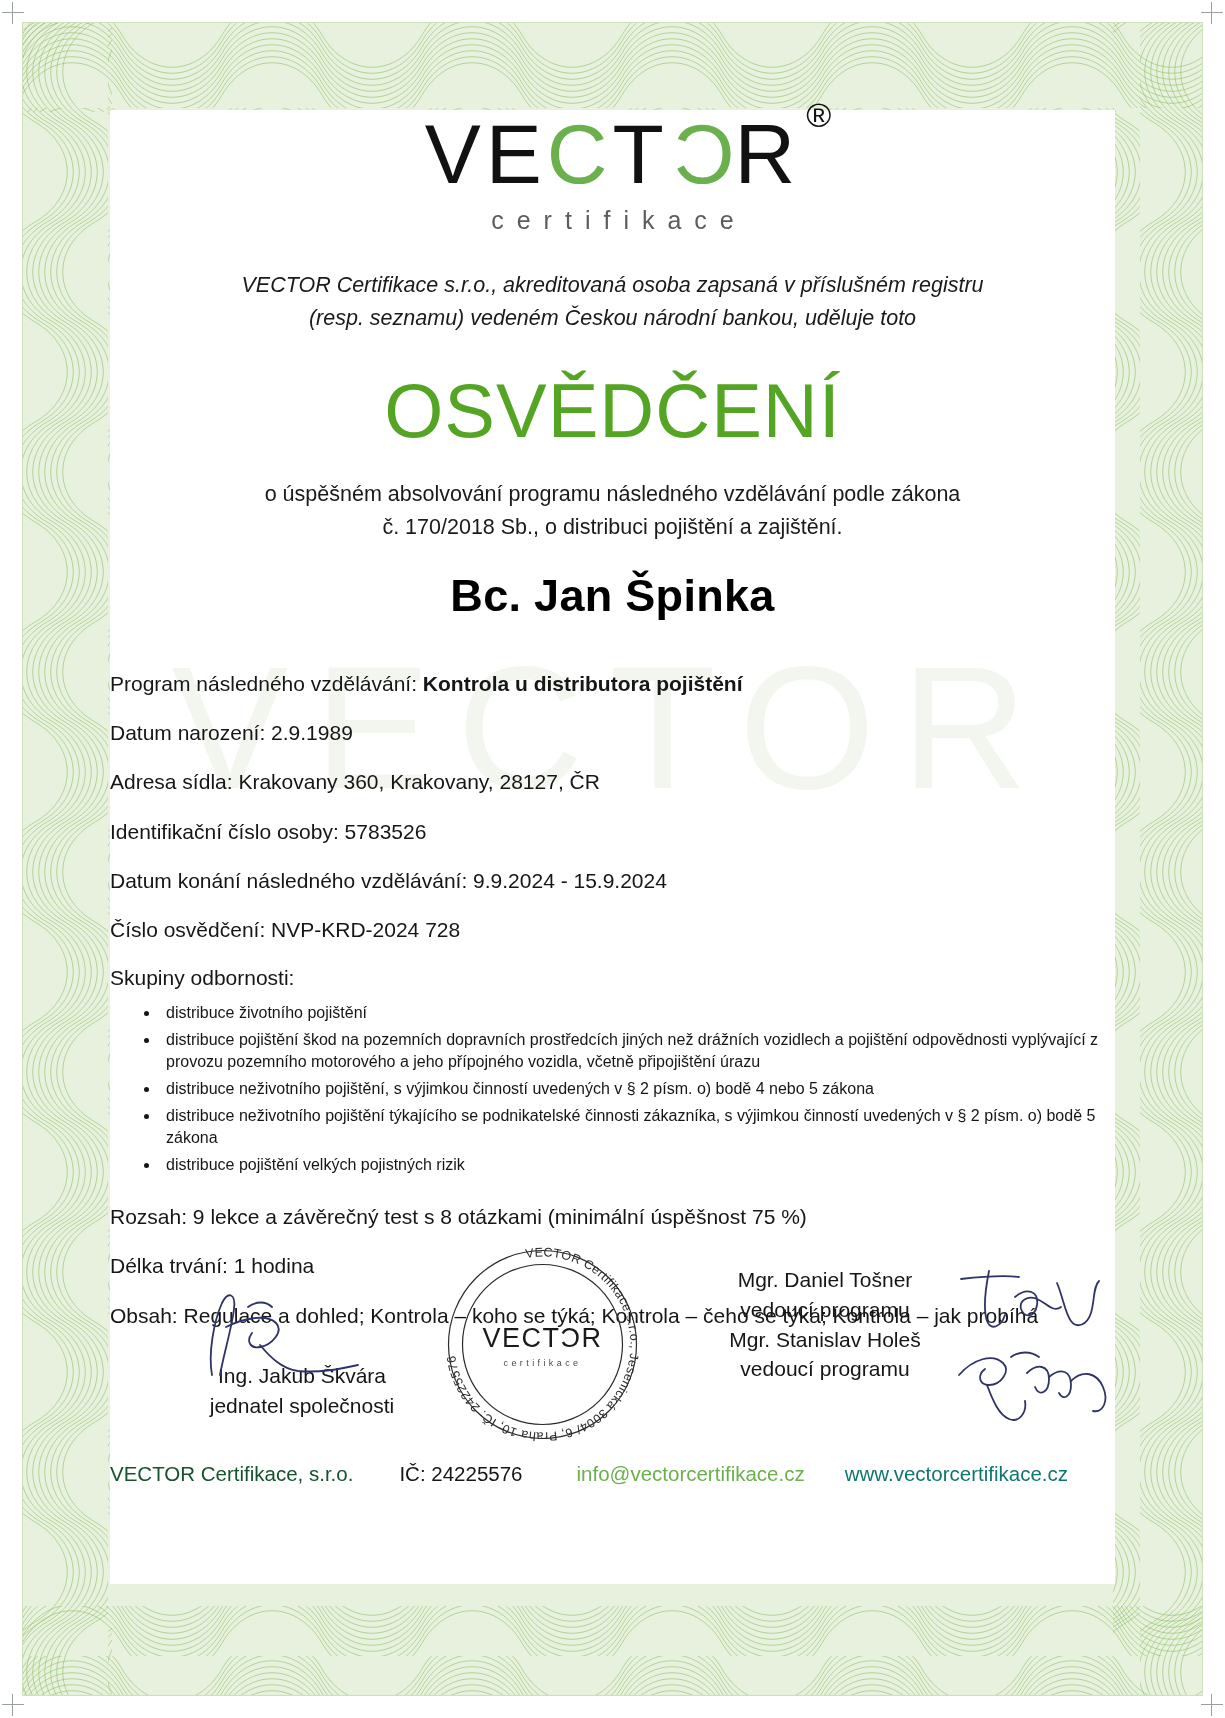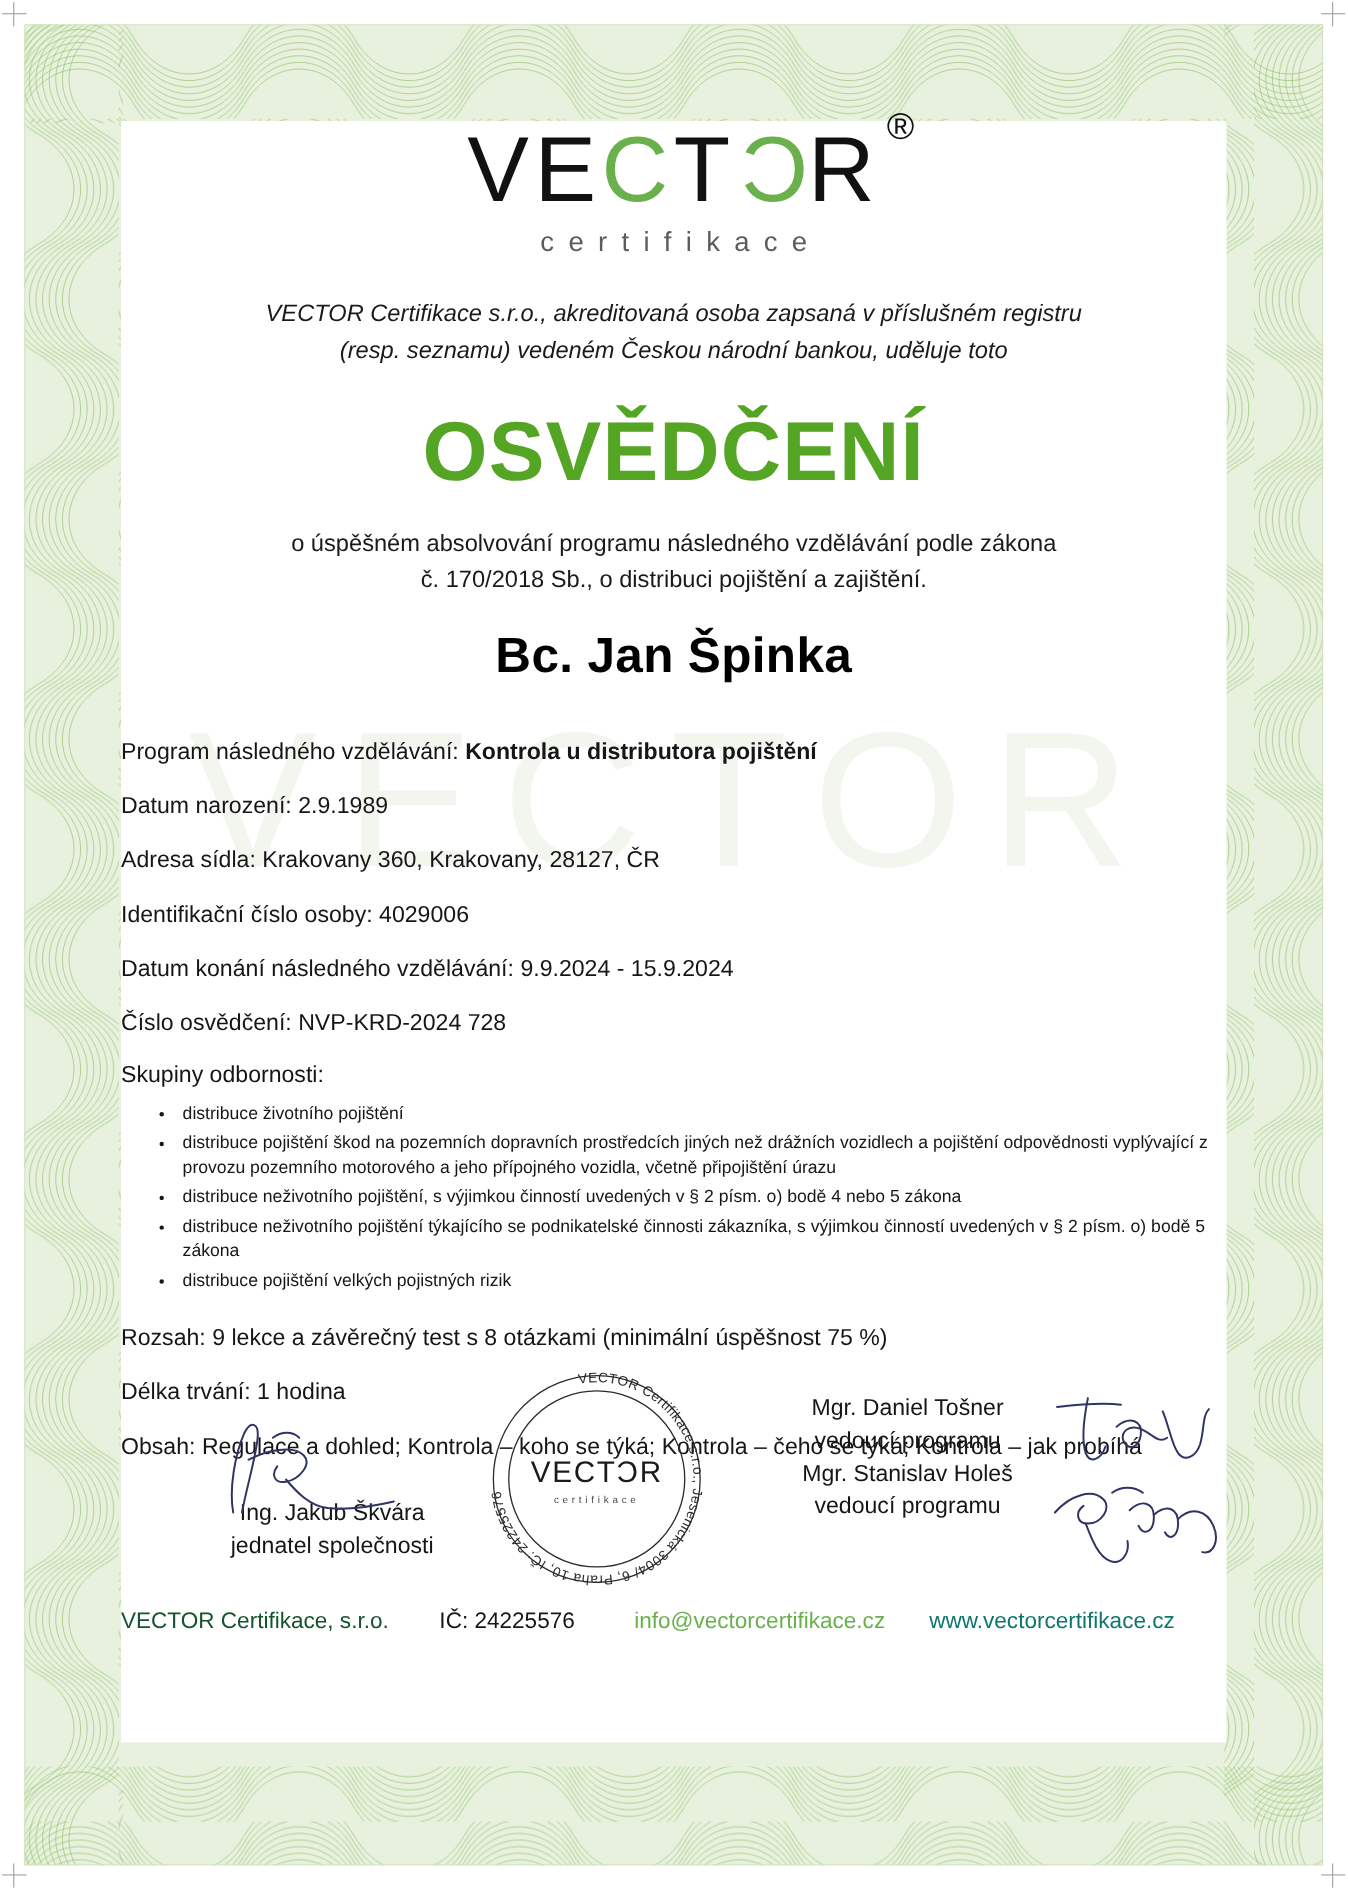--- a/index.html
+++ b/index.html
@@ -128,21 +128,21 @@
   }
 
   
   .title {
     margin-top: 36px;
     text-align: center;
     font-size: 76px;
     color: #55a524;
     letter-spacing: 1px;
     line-height: 1.08;
-    font-weight: 700;
+    font-weight: 400;
   }
 
   
   .subtitle {
     margin-top: 26px;
     text-align: center;
     font-size: 21.5px;
     color: #1a1a1a;
     line-height: 1.52;
   }
@@ -339,21 +339,21 @@
     </div>
 
     <div class="recipient">Bc. Jan Špinka</div>
 
     <div class="details">
       <div class="detail-row">
         <span>Program následného vzdělávání: </span><b>Kontrola u distributora pojištění</b>
       </div>
       <div class="detail-row">Datum narození: 2.9.1989</div>
       <div class="detail-row">Adresa sídla: Krakovany 360, Krakovany, 28127, ČR</div>
-      <div class="detail-row">Identifikační číslo osoby: 4029006</div>
+      <div class="detail-row">Identifikační číslo osoby: 5783526</div>
       <div class="detail-row">Datum konání následného vzdělávání: 9.9.2024 - 15.9.2024</div>
       <div class="detail-row">Číslo osvědčení: NVP-KRD-2024 728</div>
       <div class="groups-label">Skupiny odbornosti:</div>
       <ul class="groups">
         <li>distribuce životního pojištění</li>
         <li>distribuce pojištění škod na pozemních dopravních prostředcích jiných než drážních vozidlech a pojištění odpovědnosti vyplývající z provozu pozemního motorového a jeho přípojného vozidla, včetně připojištění úrazu</li>
         <li>distribuce neživotního pojištění, s výjimkou činností uvedených v § 2 písm. o) bodě 4 nebo 5 zákona</li>
         <li>distribuce neživotního pojištění týkajícího se podnikatelské činnosti zákazníka, s výjimkou činností uvedených v § 2 písm. o) bodě 5 zákona</li>
         <li>distribuce pojištění velkých pojistných rizik</li>
       </ul>

